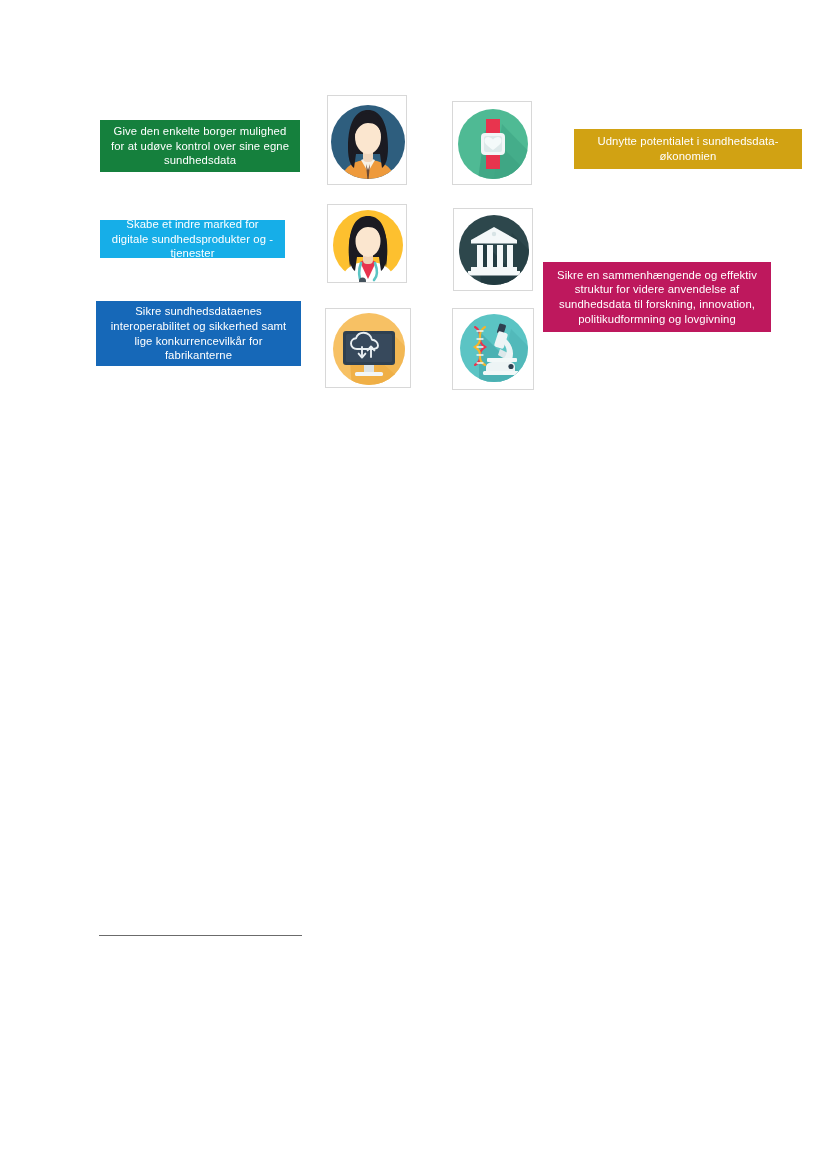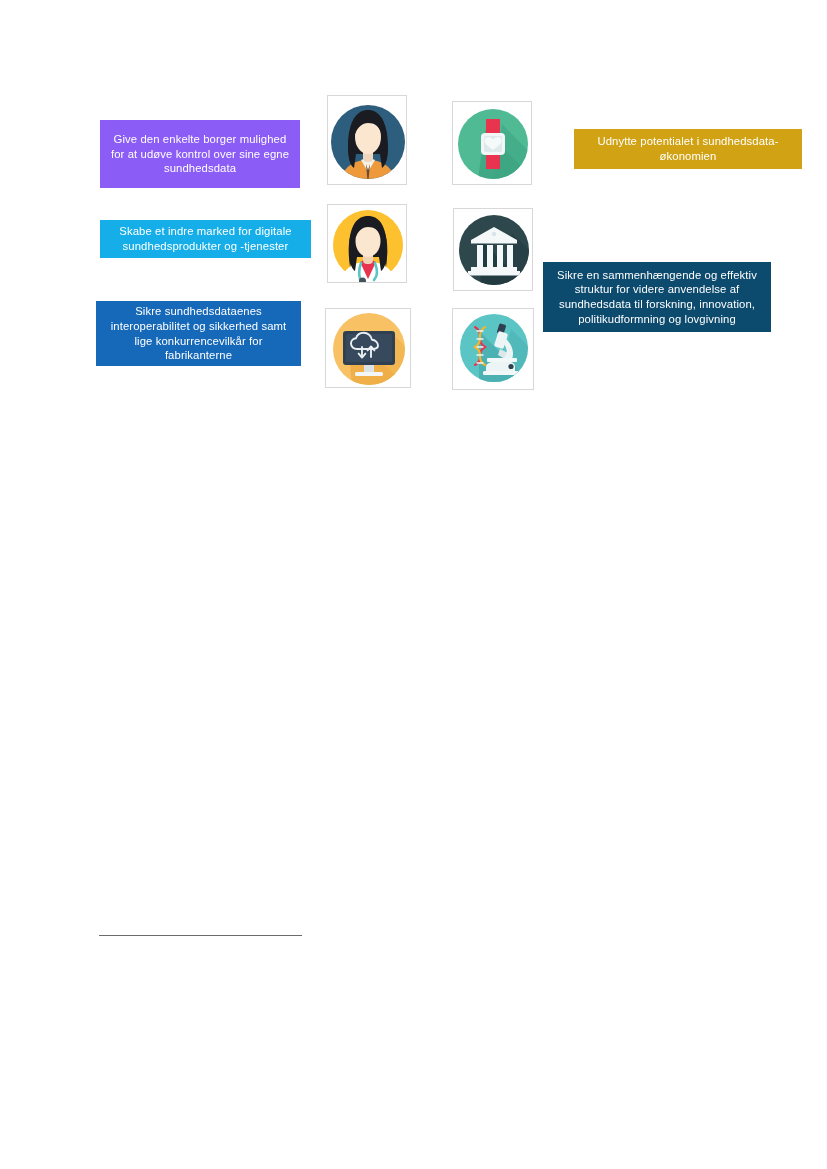--- a/index.html
+++ b/index.html
@@ -32,38 +32,38 @@
     color: #ffffff;
     font-size: 11.3px;
     line-height: 14.6px;
     letter-spacing: 0.1px;
     padding: 4px 8px;
     font-family: "Liberation Sans", sans-serif;
   }
   .callout span { display: block; width: 100%; }
 
   #callout-citizen-control {
-    left: 100px; top: 120px; width: 200px; height: 68px;
-    background: #8b5cf6;
+    left: 100px; top: 120px; width: 200px; height: 52px;
+    background: #15803d;
   }
   #callout-internal-market {
-    left: 100px; top: 220px; width: 211px; height: 38px;
+    left: 100px; top: 220px; width: 185px; height: 38px;
     background: #16AEE8;
   }
   #callout-interoperability {
     left: 96px; top: 301px; width: 205px; height: 65px;
     background: #1668B8;
   }
   #callout-data-economy {
     left: 574px; top: 129px; width: 228px; height: 40px;
     background: #D1A213;
   }
   #callout-research-structure {
     left: 543px; top: 262px; width: 228px; height: 70px;
-    background: #0c4a6e;
+    background: #be185d;
   }
 
   
   .icon-frame {
     position: absolute;
     box-sizing: border-box;
     border: 1px solid #d8d8d8;
     background: #ffffff;
     overflow: hidden;
     display: block;

